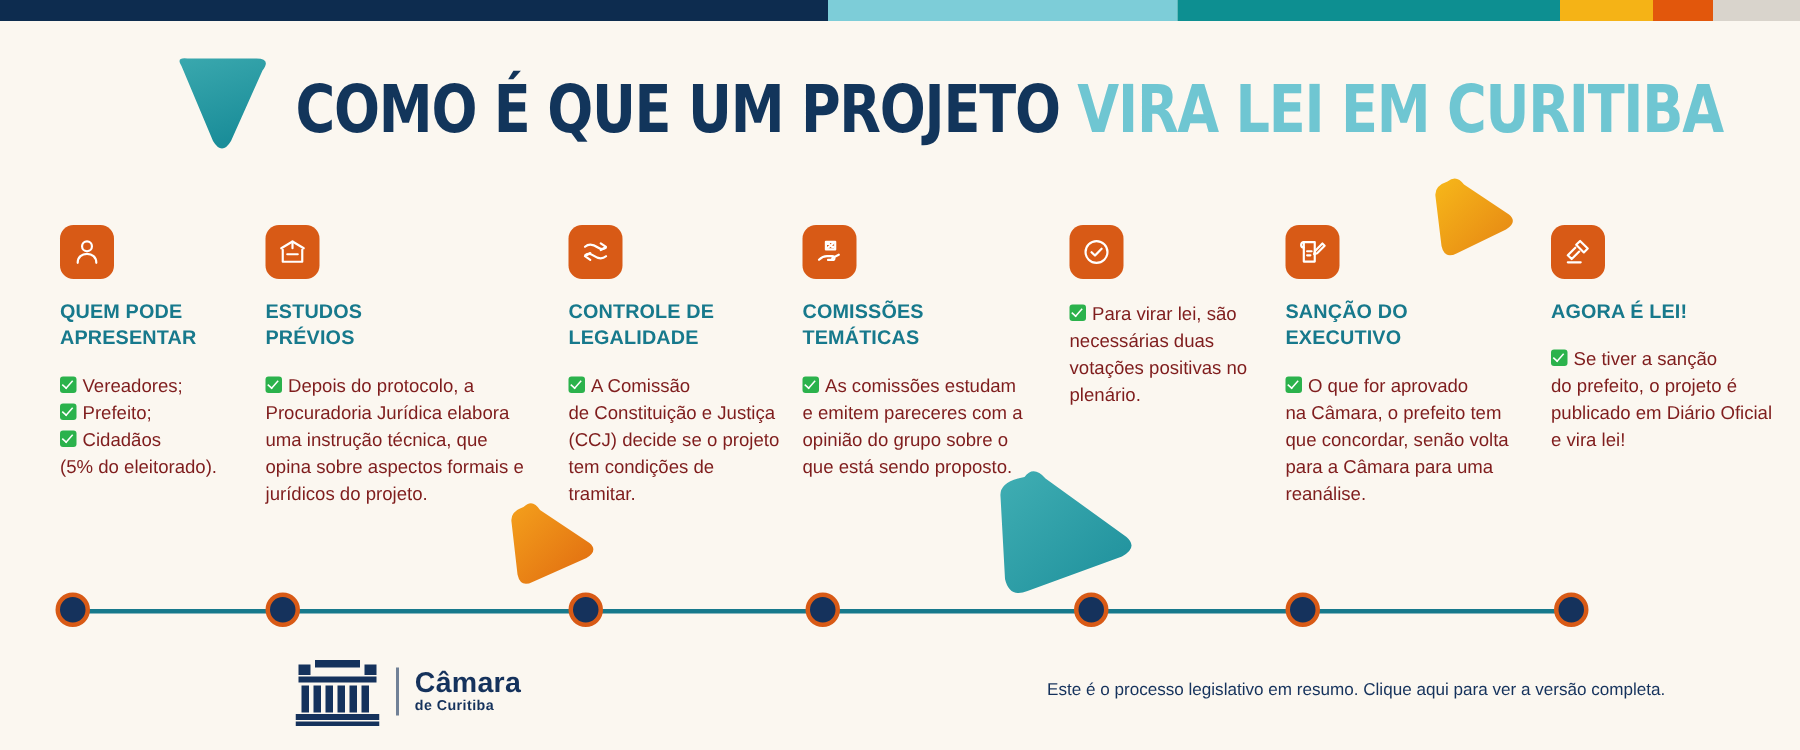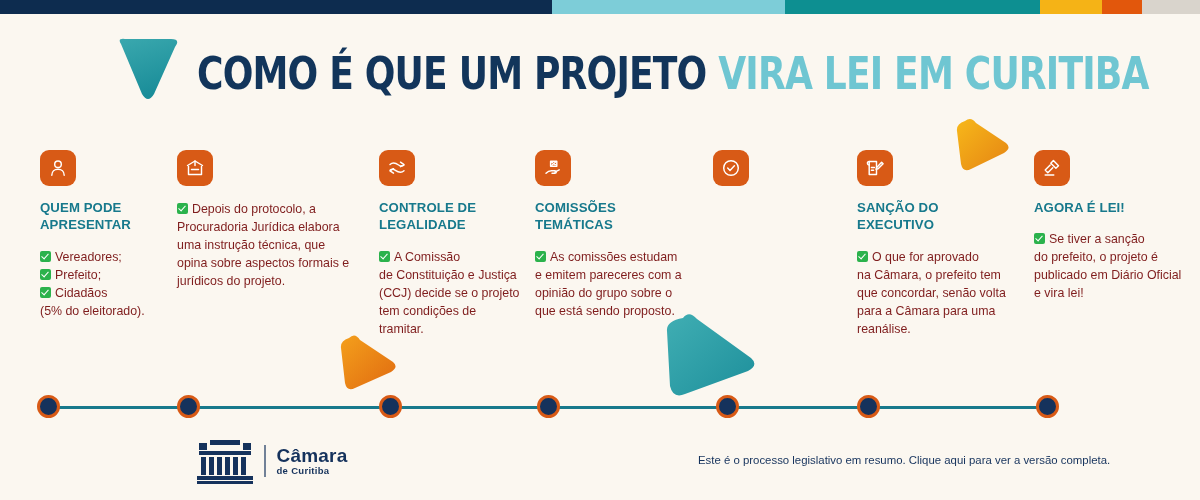--- a/index.html
+++ b/index.html
@@ -186,20 +186,22 @@
     </div>
     <div class="col" style="left: 177px; width: 180px;">
       <div class="icon-badge">
         <svg width="22" height="22" viewBox="0 0 22 22" fill="none" stroke="#fff" stroke-width="1.45" stroke-linecap="round" stroke-linejoin="round">
           <path d="M3.5 8.5 11 4l7.5 4.5"></path>
           <path d="M4.5 9.5v8h13v-8"></path>
           <path d="M7.5 12.5h7"></path>
           <path d="M11 4v4.5"></path>
         </svg>
       </div>
+      <div class="col-title">ESTUDOS
+PRÉVIOS</div>
       <div class="col-body">
         <div><span class="chk"></span><span style="white-space: pre-line;">Depois do protocolo, a</span></div>
         <div>Procuradoria Jurídica elabora uma instrução técnica, que opina sobre aspectos formais e jurídicos do projeto.</div>
       </div>
     </div>
     <div class="col" style="left: 379px; width: 142px;">
       <div class="icon-badge">
         <svg width="22" height="22" viewBox="0 0 22 22" fill="none" stroke="#fff" stroke-width="1.45" stroke-linecap="round" stroke-linejoin="round">
           <path d="M4 7.5c3-2.6 6.4-1 8.6.5 1.6 1.1 3.6 1.4 5.2.2"></path>
           <path d="M18 13.8c-3 2.6-6.4 1-8.6-.5-1.6-1.1-3.6-1.4-5.2-.2"></path>
@@ -229,20 +231,24 @@
         <div><span class="chk"></span><span style="white-space: pre-line;">As comissões estudam</span></div>
         <div>e emitem pareceres com a opinião do grupo sobre o que está sendo proposto.</div>
       </div>
     </div>
     <div class="col" style="left: 713px; width: 128px;">
       <div class="icon-badge">
         <svg width="22" height="22" viewBox="0 0 22 22" fill="none" stroke="#fff" stroke-width="1.45" stroke-linecap="round" stroke-linejoin="round">
           <circle cx="11" cy="11" r="7.3"></circle>
           <path d="M7.7 11.1l2.3 2.3 4.4-4.6"></path>
         </svg>
+      </div>
+      <div class="col-body">
+        <div><span class="chk"></span><span style="white-space: pre-line;">Para virar lei,  são</span></div>
+        <div>necessárias duas votações positivas no plenário.</div>
       </div>
     </div>
     <div class="col" style="left: 857px; width: 160px;">
       <div class="icon-badge">
         <svg width="22" height="22" viewBox="0 0 22 22" fill="none" stroke="#fff" stroke-width="1.45" stroke-linecap="round" stroke-linejoin="round">
           <path d="M5.2 4.4h7.3v13H5.2z"></path>
           <path d="M5.2 4.4c-1.2 0-1.8.9-1.8 1.9s.7 1.7 1.8 1.7"></path>
           <path d="M7.4 10.5h3M7.4 13.2h2.2"></path>
           <path d="M17.6 5.3l1.5 1.5-5 5-2 .6.6-2z"></path>
         </svg>

